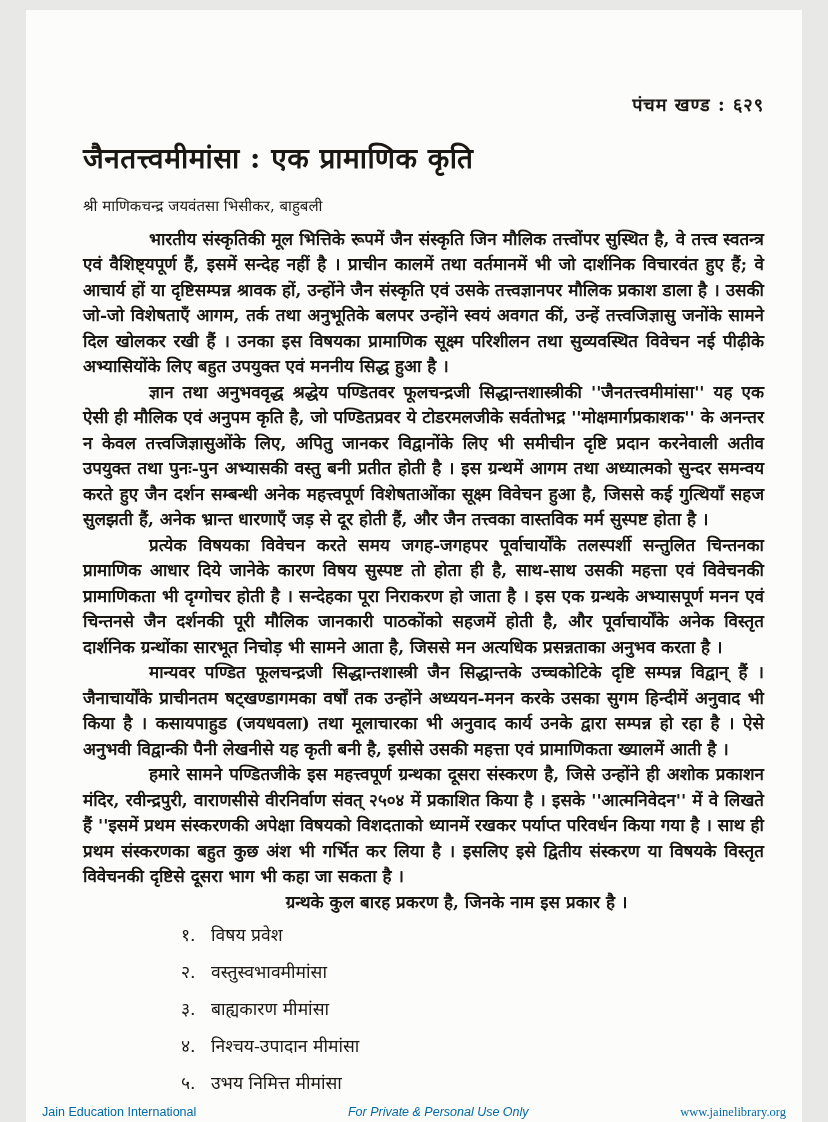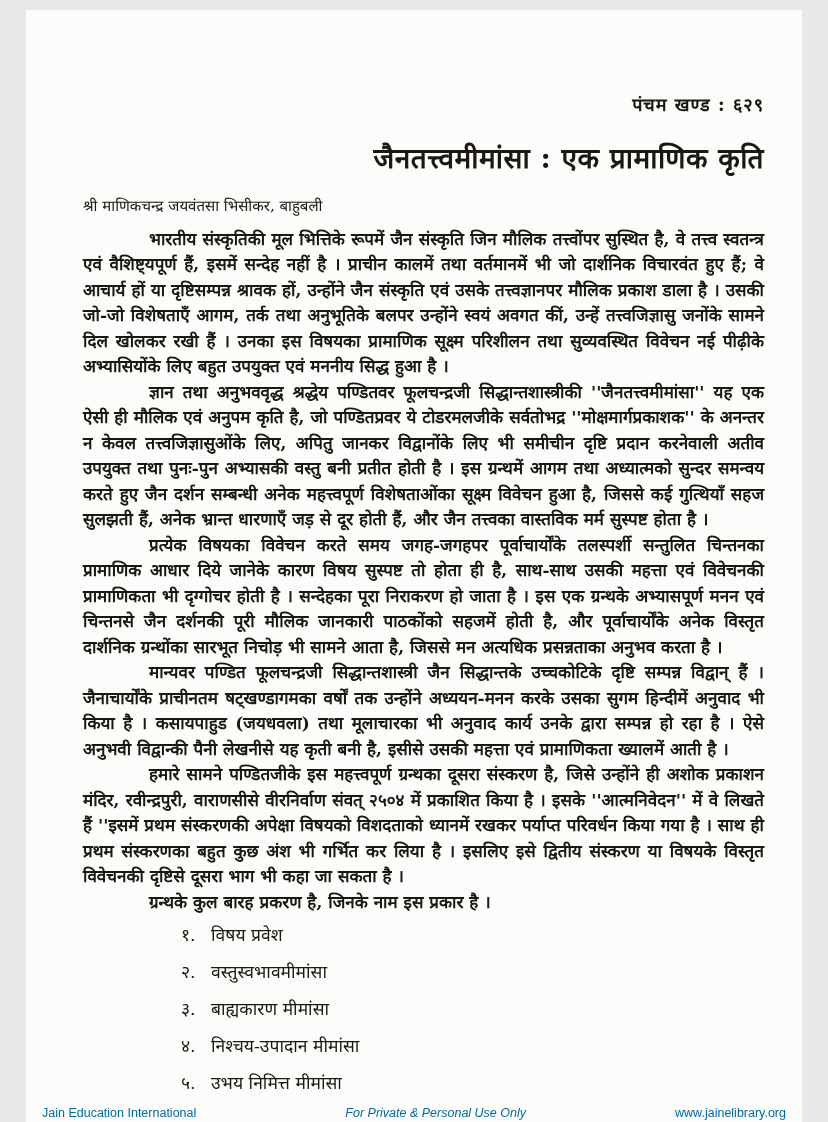--- a/index.html
+++ b/index.html
@@ -25,21 +25,21 @@
   }
   .page-header {
     padding-top: 82px;
     text-align: right;
     font-size: 18px;
     font-weight: bold;
     letter-spacing: 1px;
   }
   .doc-title {
     margin-top: 22px;
-    text-align: right;
+    text-align: left;
     font-size: 28px;
     font-weight: bold;
     letter-spacing: 0.5px;
   }
   .byline {
     margin-top: 10px;
     text-align: left;
     font-size: 15px;
     font-weight: normal;
   }
@@ -50,21 +50,21 @@
     text-align: justify;
   }
   .body-text p {
     margin: 0;
     text-indent: 66px;
     font-weight: bold;
   }
   .list-intro {
     margin: 0;
     text-indent: 84px;
-    text-align: left;
+    text-align: center;
   }
   .chapter-list {
     margin: 8px 0 0 98px;
     font-size: 17.5px;
   }
   .chapter-item {
     display: flex;
     gap: 10px;
     margin-bottom: 12px;
     line-height: 25px;
@@ -78,21 +78,21 @@
     right: 0;
     bottom: 12px;
     display: flex;
     justify-content: space-between;
     padding: 0 16px;
     font-family: "Liberation Sans", sans-serif;
     font-size: 12.5px;
     color: #0369a1;
   }
   .footer .center { text-align: left; font-style: italic; }
-  .footer .right { text-align: left; }
+  .footer .right { text-align: left; font-family: Liberation Serif, serif; }
 </style>
 </head>
 <body>
 
 <div class="page">
   <div class="content">
 
     <div class="page-header">पंचम खण्ड : ६२९</div>
 
     <h1 class="doc-title">जैनतत्त्वमीमांसा : एक प्रामाणिक कृति</h1>

